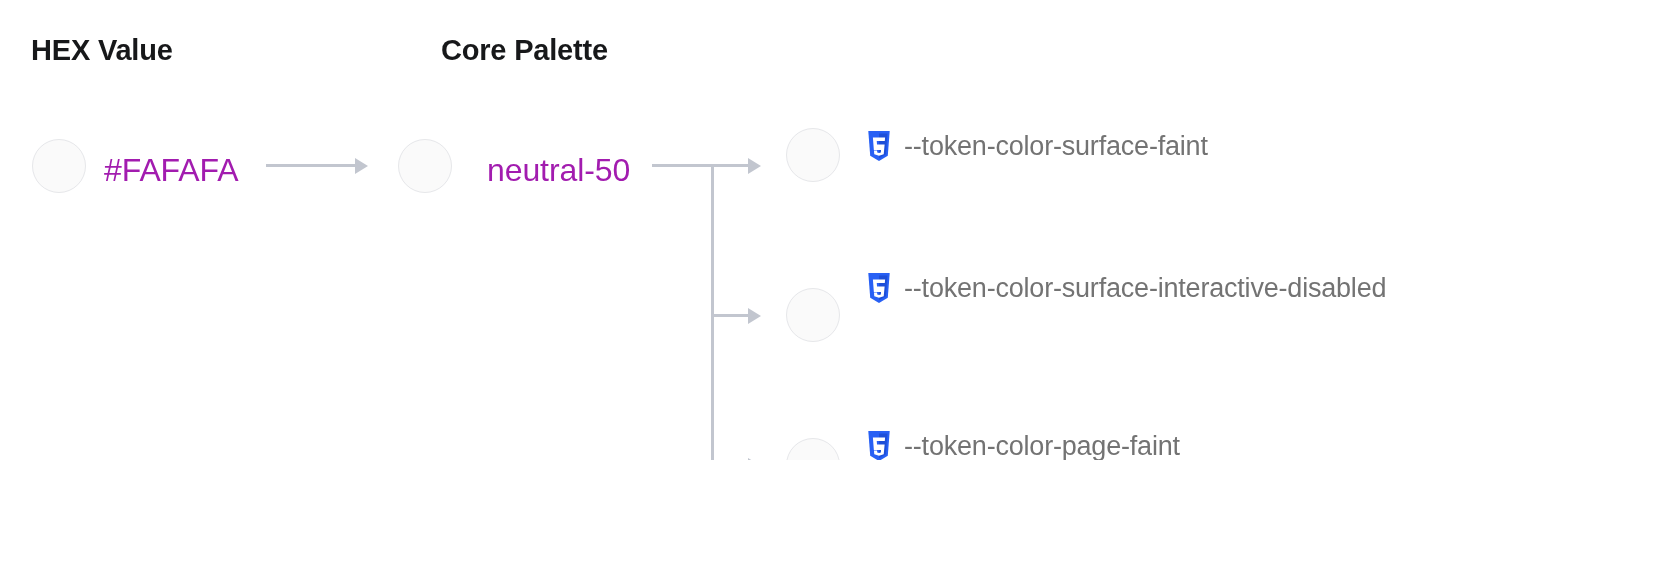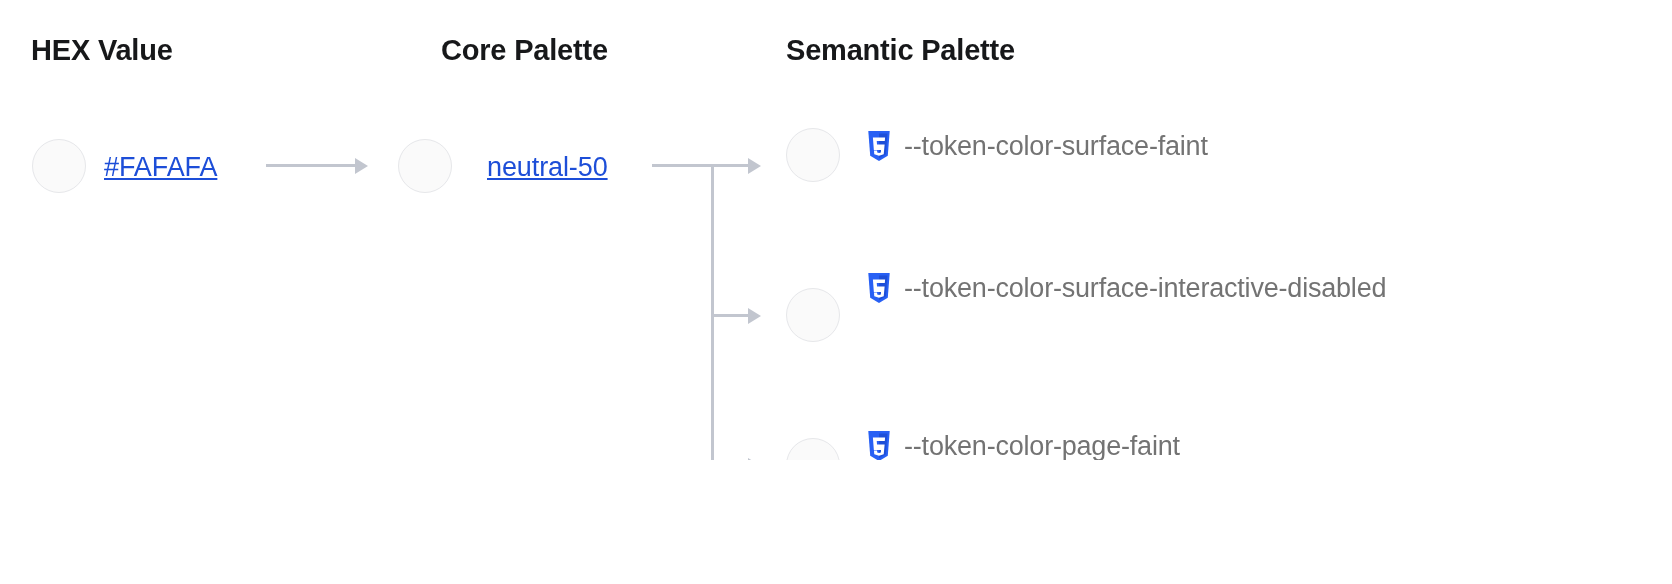--- a/index.html
+++ b/index.html
@@ -44,26 +44,25 @@
 
   #swatch-hex  { left: 32px;  top: 139px; }
   #swatch-core { left: 398px; top: 139px; }
   #swatch-s1   { left: 786px; top: 128px; }
   #swatch-s2   { left: 786px; top: 288px; }
   #swatch-s3   { left: 786px; top: 438px; }
 
   
   .value-label {
     position: absolute;
-    font-size: 27px;
+    font-size: 32px;
     font-weight: 400;
-    color: #1d4ed8;
+    color: #a21caf;
     white-space: nowrap;
     letter-spacing: -0.1px;
-    text-decoration: underline;
   }
   #label-hex  { left: 104px; top: 152px; }
   #label-core { left: 487px; top: 152px; }
 
   
   .arrow-line {
     position: absolute;
     background: #c2c6cf;
     height: 3px;
   }
@@ -122,21 +121,20 @@
     letter-spacing: -0.2px;
   }
 </style>
 </head>
 <body>
 
 <div id="stage">
 
   <div class="col-head" id="head-hex">HEX Value</div>
   <div class="col-head" id="head-core">Core Palette</div>
-  <div class="col-head" id="head-sem">Semantic Palette</div>
 
   <div class="swatch swatch-lg" id="swatch-hex" style="background: rgb(250, 250, 250);"></div>
   <div class="value-label" id="label-hex">#FAFAFA</div>
 
   <div class="arrow-line" id="arrow1-line"></div>
   <div class="arrow-head" id="arrow1-head"></div>
 
   <div class="swatch swatch-lg" id="swatch-core" style="background: rgb(250, 250, 250);"></div>
   <div class="value-label" id="label-core">neutral-50</div>
 

